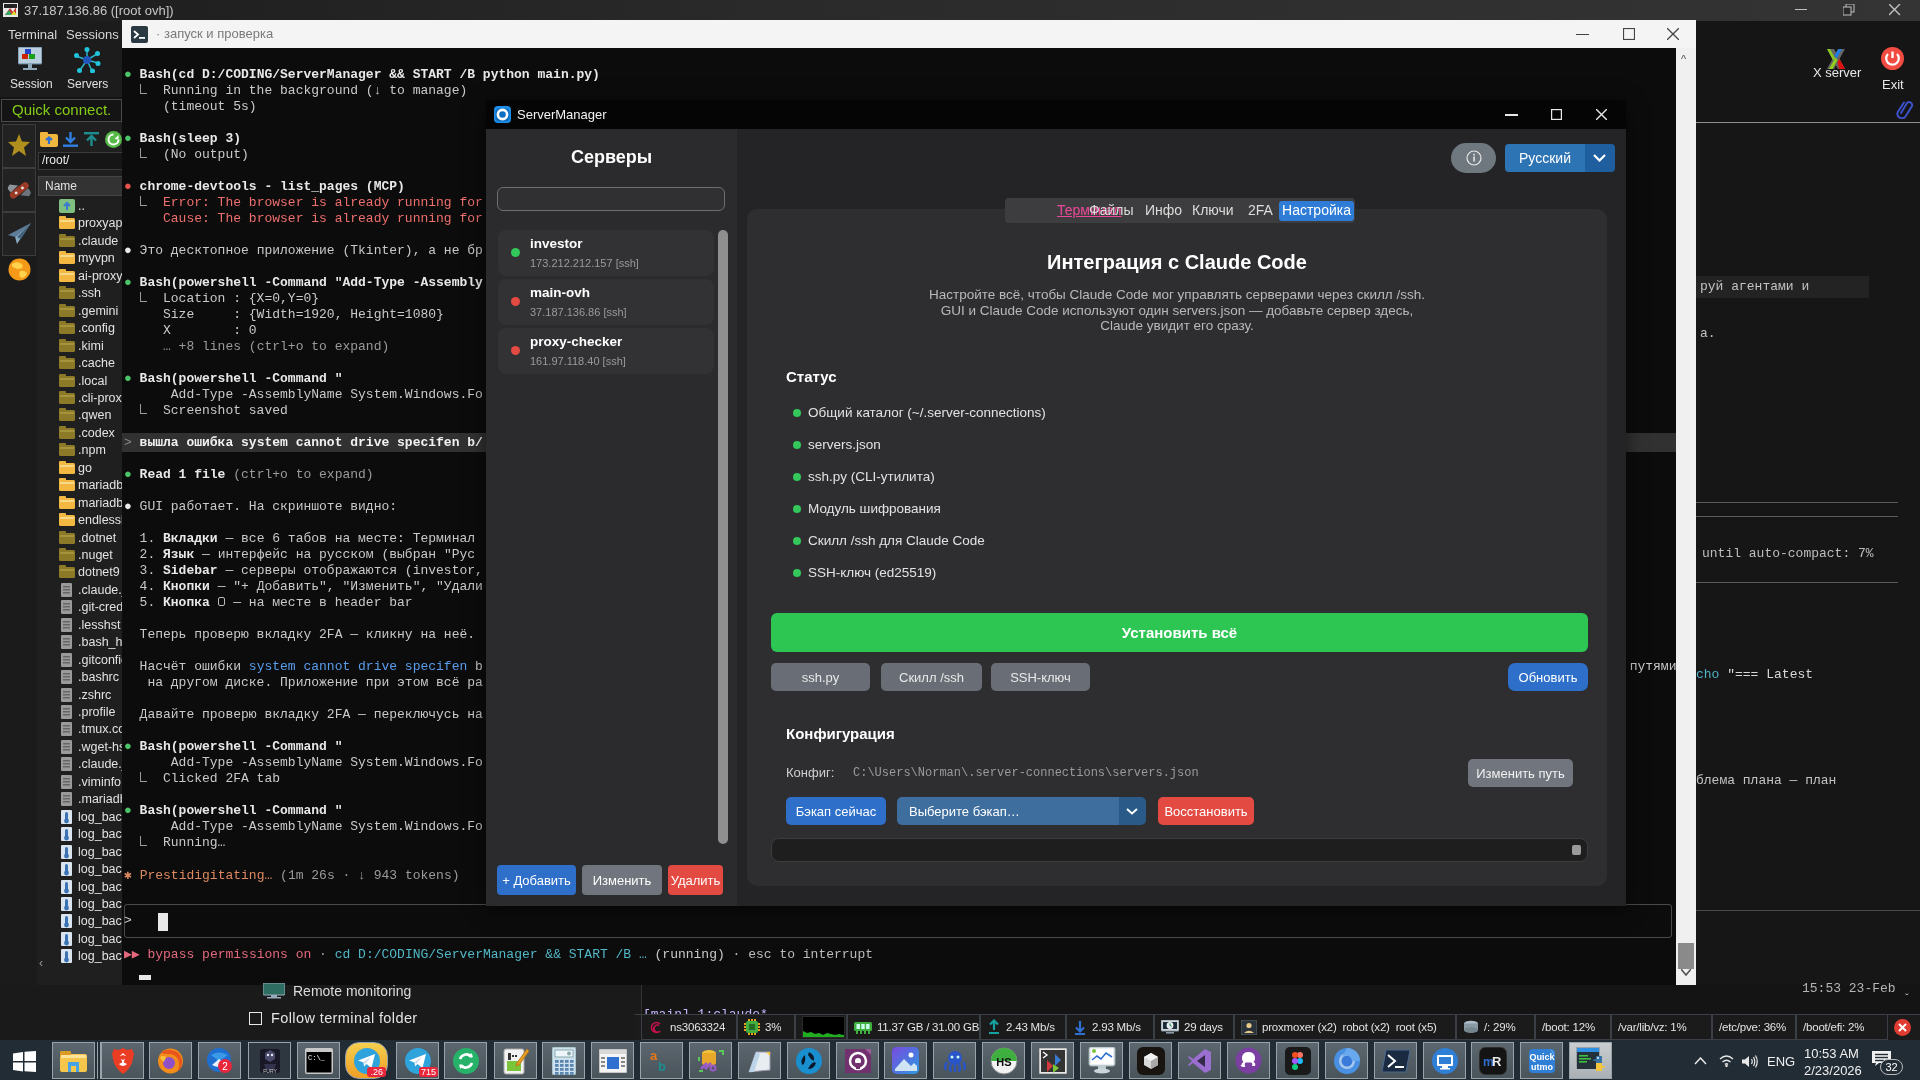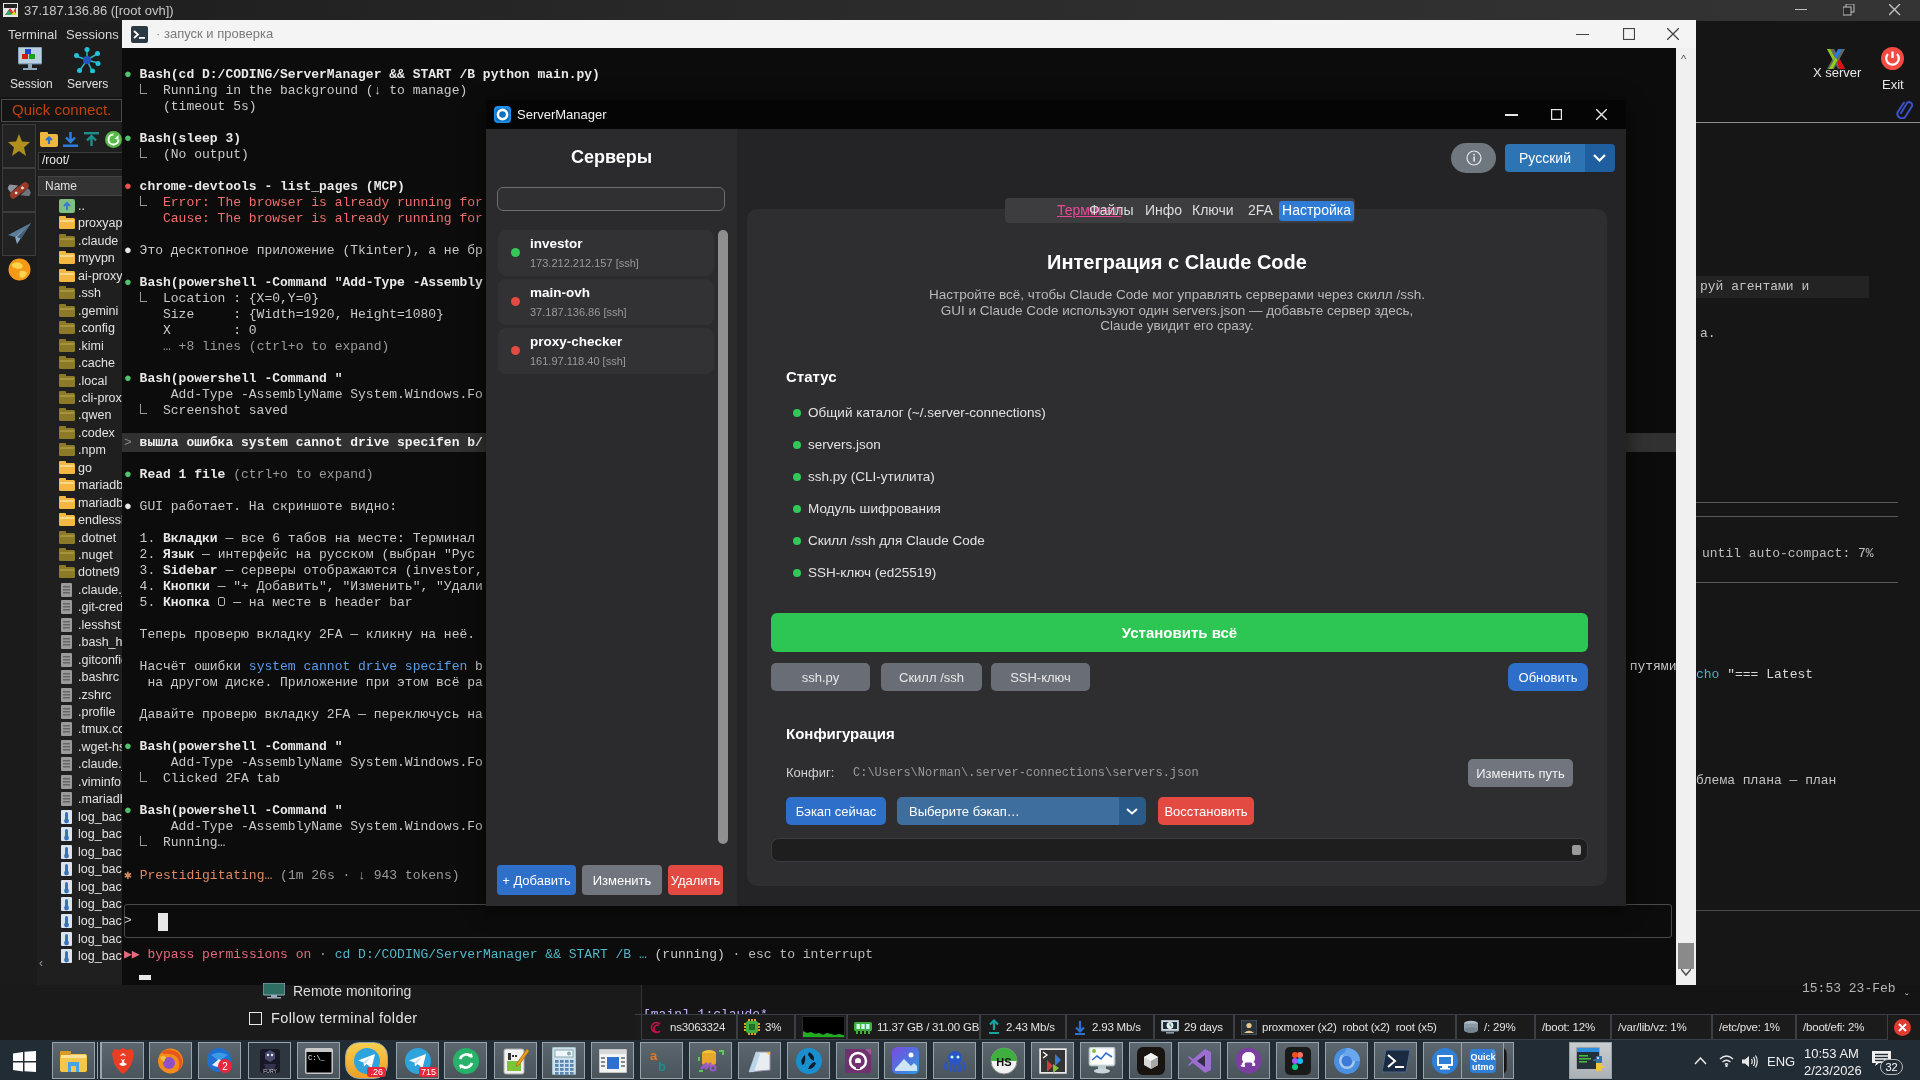--- a/index.html
+++ b/index.html
@@ -51,21 +51,21 @@
     <circle cx="13" cy="13" r="4" fill="#2255bb"></circle>
     <circle cx="13" cy="2.5" r="2.5" fill="#22c4dc"></circle>
     <circle cx="23.5" cy="6.5" r="2.5" fill="#22c4dc"></circle>
     <circle cx="24" cy="16.5" r="2.5" fill="#22c4dc"></circle>
     <circle cx="18.5" cy="24" r="2.5" fill="#22c4dc"></circle>
     <circle cx="5.5" cy="23.5" r="2.5" fill="#22c4dc"></circle>
     <circle cx="2.5" cy="8.5" r="2.5" fill="#22c4dc"></circle>
   </svg>
 <div style="position:absolute;left:67px;top:77px;font-size:12px;color:#e0e0e0;">Servers</div>
 <div style="position:absolute;left:1px;top:99px;width:121px;height:23px;background:#141414;border:1px solid #4a4a4a;"></div>
-<div style="position:absolute;left:12px;top:101px;font-size:15px;color:#c2410c;">Quick connect.</div>
+<div style="position:absolute;left:12px;top:101px;font-size:15px;color:#84cc16;">Quick connect.</div>
 <div style="position:absolute;left:0;top:122px;width:37px;height:918px;background:#1b1b1b;"></div>
 <div style="position:absolute;left:2px;top:124px;width:34px;height:44px;background:#222;border:1px solid #3c3c3c;"></div>
 <div style="position:absolute;left:2px;top:168px;width:34px;height:44px;background:#222;border:1px solid #3c3c3c;"></div>
 <div style="position:absolute;left:2px;top:212px;width:34px;height:44px;background:#222;border:1px solid #3c3c3c;"></div>
 <svg class="abs" style="left:7px;top:133px" width="24" height="24">
     <path d="M12 1 L15 8.5 L23 9 L17 14.5 L19 23 L12 18 L5 23 L7 14.5 L1 9 L9 8.5 Z" fill="#b08f1e"></path>
   </svg>
 <svg class="abs" style="left:7px;top:177px" width="24" height="27">
     <g transform="rotate(-38 12 13)">
       <rect x="1" y="10" width="22" height="7" rx="3.5" fill="#9c3a28"></rect>
@@ -580,21 +580,21 @@
     </svg>
     <span>/: 29%</span>
   </div>
 <div style="position:absolute;left:1535px;top:1014px;width:76px;height:26px;border:1px solid #3a4046;display:flex;align-items:center;padding-left:6px;gap:5px;color:#e3e3e3;font-size:11.5px;letter-spacing:-0.2px;white-space:nowrap;overflow:hidden;">
     <span>/boot: 12%</span>
   </div>
 <div style="position:absolute;left:1611px;top:1014px;width:101px;height:26px;border:1px solid #3a4046;display:flex;align-items:center;padding-left:6px;gap:5px;color:#e3e3e3;font-size:11.5px;letter-spacing:-0.2px;white-space:nowrap;overflow:hidden;">
     <span>/var/lib/vz: 1%</span>
   </div>
 <div style="position:absolute;left:1712px;top:1014px;width:84px;height:26px;border:1px solid #3a4046;display:flex;align-items:center;padding-left:6px;gap:5px;color:#e3e3e3;font-size:11.5px;letter-spacing:-0.2px;white-space:nowrap;overflow:hidden;">
-    <span>/etc/pve: 1%</span>
+    <span>/etc/pve: 36%</span>
   </div>
 <div style="position:absolute;left:1796px;top:1014px;width:92px;height:26px;border:1px solid #3a4046;display:flex;align-items:center;padding-left:6px;gap:5px;color:#e3e3e3;font-size:11.5px;letter-spacing:-0.2px;white-space:nowrap;overflow:hidden;">
     <span>/boot/efi: 2%</span>
   </div>
 <svg class="abs" style="left:1894px;top:1019px" width="17" height="17">
     <circle cx="8.5" cy="8.5" r="8.5" fill="#e03c31"></circle>
     <path d="M5 5 L12 12 M12 5 L5 12" stroke="#fff" stroke-width="2"></path>
   </svg>
 <div style="position:absolute;left:0;top:1040px;width:1920px;height:40px;background:#222c35;"></div>
 <svg class="abs" style="left:13px;top:1051px" width="23" height="21">
@@ -875,21 +875,21 @@
       <rect x="9" y="21" width="10" height="1.5" fill="#fff"></rect>
     </svg>
   </div>
 <div class="tbtn" style="left:1471px;">
     <svg width="28" height="28">
       <rect x="0" y="0" width="28" height="28" rx="7" fill="#141414" stroke="#444"></rect>
       <text x="4" y="19" font-family="Liberation Sans" font-weight="bold" font-size="12" fill="#2f6fd0">m</text>
       <text x="13" y="19" font-family="Liberation Sans" font-weight="bold" font-size="13" fill="#e8e8e8">R</text>
     </svg>
   </div>
-<div class="tbtn" style="left:1461px;text-decoration:underline;">
+<div class="tbtn" style="left:1520px;text-decoration:underline;">
     <svg width="28" height="28">
       <rect x="1" y="2" width="26" height="24" rx="4" fill="#2f7fd6"></rect>
       <path d="M22 2 Q27 4 26 9" fill="#5a9fe0"></path>
       <text x="14" y="13" font-family="Liberation Sans" font-weight="bold" font-size="9" fill="#fff" text-anchor="middle">Quick</text>
       <text x="14" y="23" font-family="Liberation Sans" font-weight="bold" font-size="9" fill="#fff" text-anchor="middle">utmo</text>
     </svg>
   </div>
 <div class="tbtn" style="left:1569px;background:linear-gradient(#c9cdd0,#aab0b4);">
     <svg width="30" height="28">
       <rect x="0" y="0" width="24" height="22" rx="1" fill="#9aa2a8"></rect>

